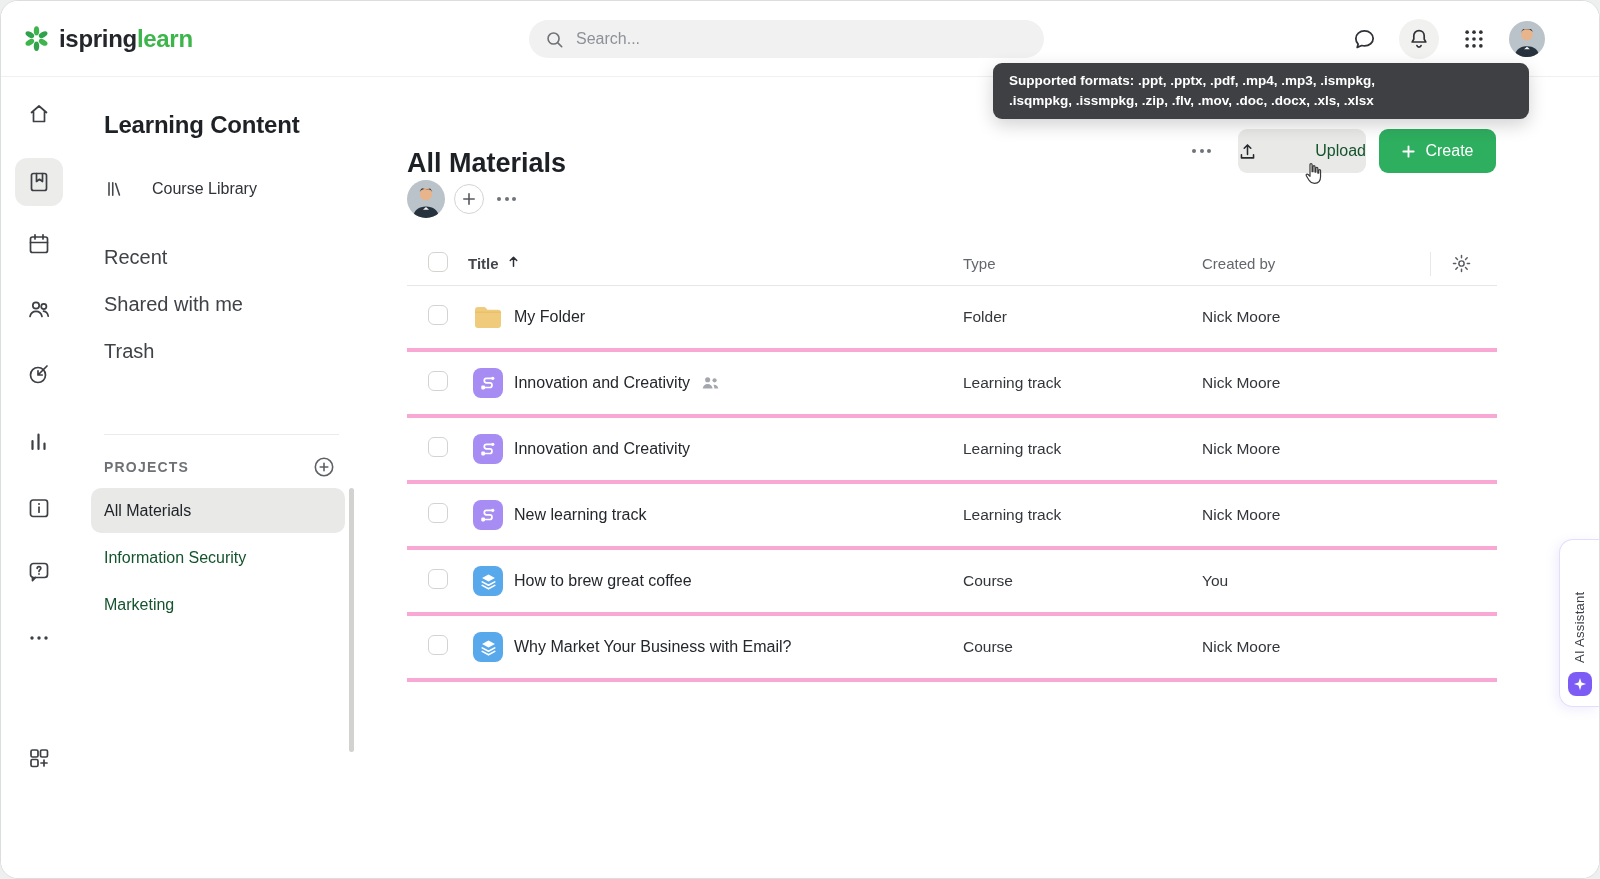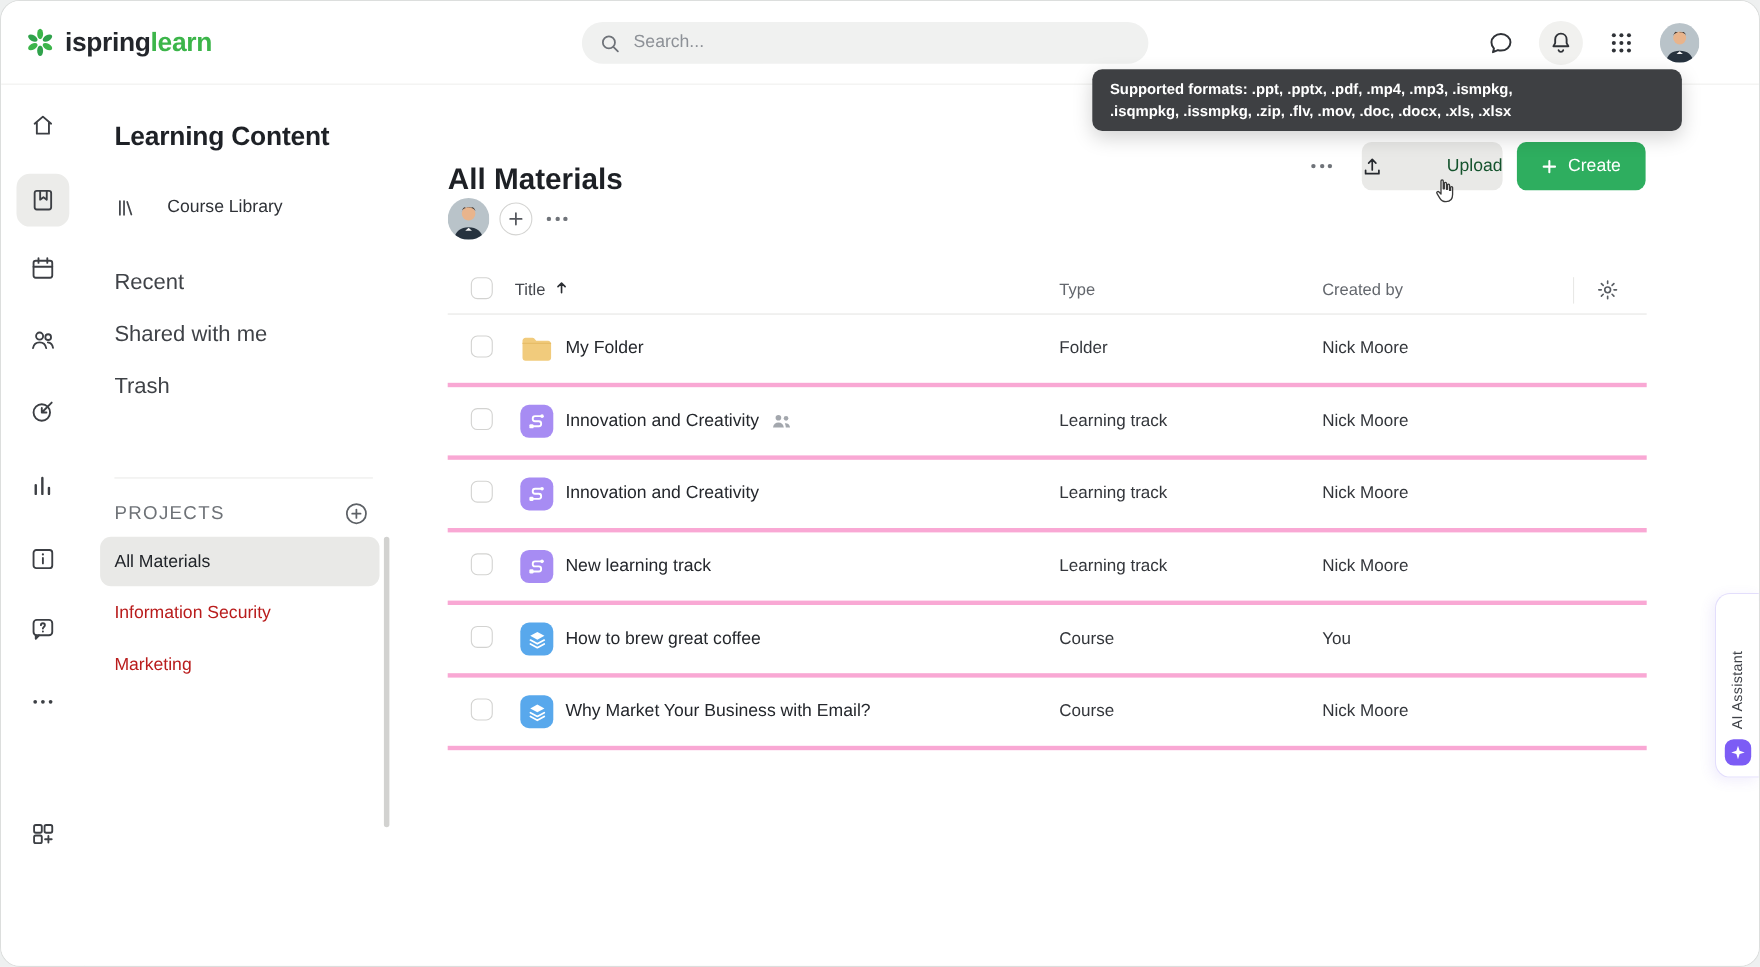--- a/index.html
+++ b/index.html
@@ -30,45 +30,45 @@
   .rail-btn.active{background:#ececea}
 
   
   .sidebar{position:absolute;left:76px;top:76px;bottom:0;width:284px;background:#fff;z-index:3}
   .sb-title{position:absolute;left:27px;top:34px;font-size:24px;font-weight:700;color:#1e2126;letter-spacing:-.2px}
   .sb-library{position:absolute;left:27px;top:94px;height:36px;display:flex;align-items:center;gap:28px;font-size:16px;color:#2f3237;cursor:pointer}
   .sb-nav{position:absolute;left:0;right:0;top:157px}
   .sb-item{height:47px;display:flex;align-items:center;padding-left:27px;font-size:20px;color:#3f4247;cursor:pointer}
   .sb-div{position:absolute;left:27px;right:22px;top:357px;height:1px;background:#ebebe9}
   .sb-proj-head{position:absolute;left:27px;right:26px;top:376px;height:28px;display:flex;align-items:center;justify-content:space-between}
-  .sb-proj-label{font-size:17px;font-weight:400;letter-spacing:1.2px;color:#6e7277}
+  .sb-proj-label{font-size:14px;font-weight:700;letter-spacing:1.2px;color:#6e7277}
   .sb-plus{cursor:pointer;display:flex}
   .sb-projects{position:absolute;left:14px;right:16px;top:411px}
-  .proj-item{height:45px;margin-bottom:2px;display:flex;align-items:center;padding-left:13px;font-size:16px;color:#b91c1c;border-radius:10px;cursor:pointer}
+  .proj-item{height:45px;margin-bottom:2px;display:flex;align-items:center;padding-left:13px;font-size:16px;color:#14532d;border-radius:10px;cursor:pointer}
   .proj-item.selected{background:#e9e9e7;color:#212429}
   .sb-scroll{position:absolute;right:7px;top:411px;height:264px;width:5px;border-radius:3px;background:#d2d2d0;cursor:pointer}
 
   
   .main{position:absolute;left:360px;top:76px;right:0;bottom:0;background:#fff}
   .page-title{position:absolute;left:46px;top:53px;font-size:27px;font-weight:700;color:#1d2025}
   .owners{position:absolute;left:46px;top:102px;height:40px;display:flex;align-items:center;gap:9px}
   .owner-avatar{width:38px;height:38px;border-radius:50%;overflow:hidden;cursor:pointer}
   .add-owner{width:30px;height:30px;border-radius:50%;border:1px solid #d4d4d2;background:#fff;display:flex;align-items:center;justify-content:center;cursor:pointer}
   .dots{display:flex;gap:3.5px;cursor:pointer;padding:6px 4px}
   .dots i{width:4px;height:4px;border-radius:50%;background:#6f7379}
   .actions{position:absolute;top:52px;right:103px;display:flex;align-items:center;gap:13px}
   .actions .dots{margin-right:10px}
   .btn-upload{width:128px;height:44px;border-radius:9px;background:#e9e9e7;display:flex;align-items:center;justify-content:space-between;gap:9px;font-size:16px;color:#14532d;cursor:pointer}
   .btn-create{width:117px;height:44px;border-radius:9px;background:#2EAE5F;color:#fff;display:flex;align-items:center;justify-content:center;gap:9px;font-size:16px;cursor:pointer}
 
   
   .table{position:absolute;left:46px;right:102px;top:165px}
   .thead{position:relative;height:44px;display:grid;grid-template-columns:40px 495px 239px 1fr;align-items:center;padding-left:21px;border-bottom:1px solid #e6e6e4;font-size:15px;color:#63676d}
   .thead::after{content:"";position:absolute;right:66px;top:10px;height:24px;width:1px;background:#e8e8e6}
-  .col-title{display:flex;gap:8px;color:#43464c;font-weight:400}
+  .col-title{display:flex;gap:8px;color:#43464c;font-weight:700}
   .tgear{position:absolute;right:25px;top:11px;cursor:pointer;display:flex}
   .trow{height:66px;display:grid;grid-template-columns:45px 41px 449px 239px 1fr;align-items:center;padding-left:21px;border-bottom:4px solid #f9a8d4;cursor:pointer}
   .checkbox{width:20px;height:20px;border:1.5px solid #d3d3d1;border-radius:6px;background:#fff;display:inline-block;cursor:pointer}
   .ricon{width:30px;height:30px;border-radius:8px;display:flex;align-items:center;justify-content:center}
   .ricon.icon-track{background:#A78CF3}
   .ricon.icon-course{background:#58A8EC}
   .cell-title{display:flex;align-items:center;gap:11px;font-size:16px;color:#24272c}
   .cell-type,.cell-creator{font-size:15.5px;color:#33363b}
   .shared{display:flex}
 

